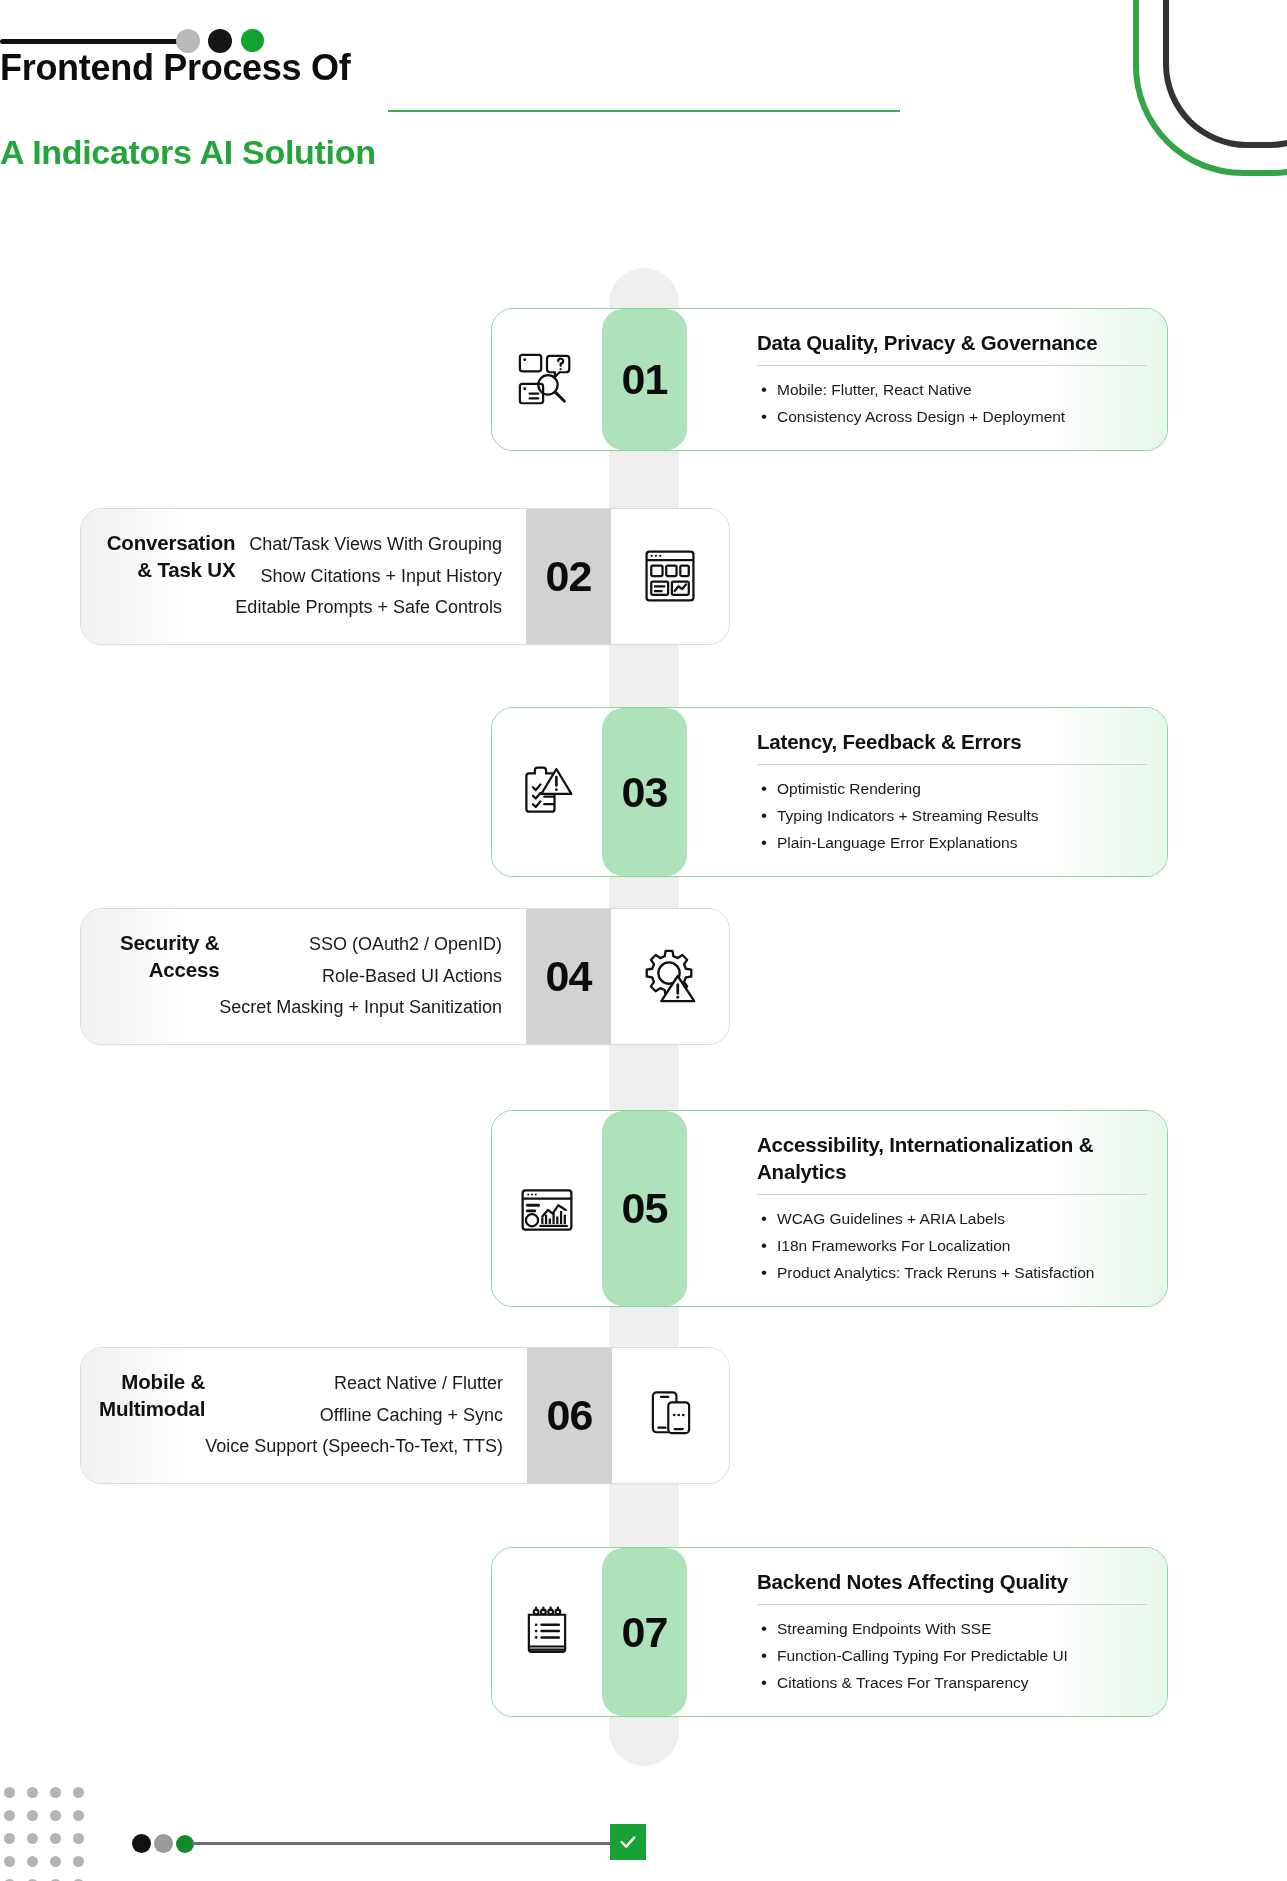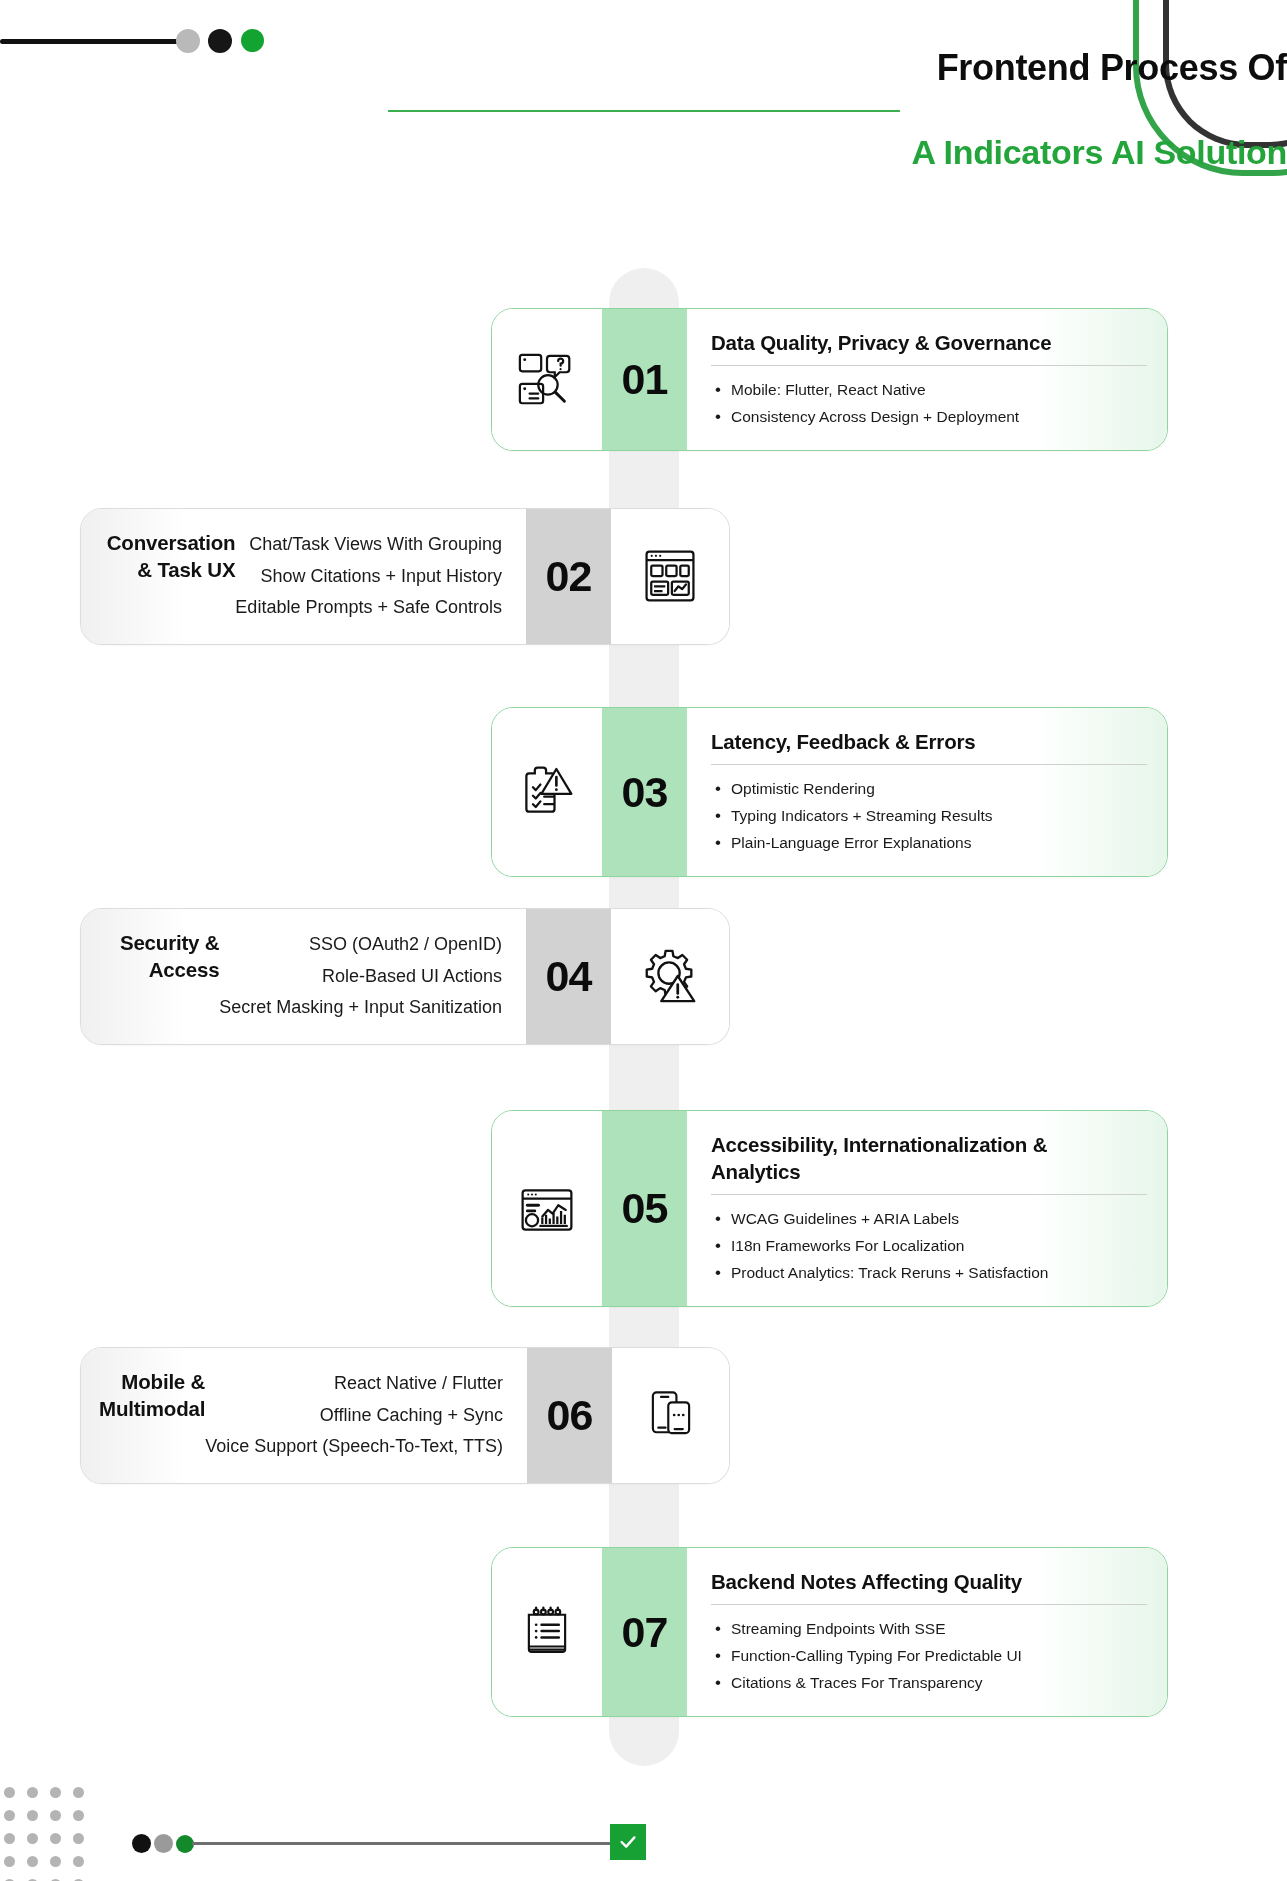--- a/index.html
+++ b/index.html
@@ -51,21 +51,21 @@
     position: absolute; left: 192px; top: 1842px; width: 424px; height: 3px;
     background: #6f6f6f;
   }
   .check-box {
     position: absolute; left: 610px; top: 1824px; width: 36px; height: 36px;
     background: #17a034; display:flex; align-items:center; justify-content:center;
   }
   .check-box svg { width: 22px; height: 22px; }
 
   
-  .header { position: absolute; left: 0; top: 48px; width: 1287px; text-align: right; }
+  .header { position: absolute; left: 0; top: 48px; width: 1287px; text-align: left; }
   .title-main {
     font-size: 36px; font-weight: 700; color: #0d0d0d;
     letter-spacing: -0.3px; line-height: 1.1;
   }
   .title-rule {
     width: 512px; height: 2px; background: #3cae4f; margin: 22px auto 0;
   }
   .title-sub {
     font-size: 34px; font-weight: 700; color: #23a53b;
     letter-spacing: -0.3px; margin-top: 22px; line-height: 1.1;
@@ -92,26 +92,26 @@
     box-shadow: 0 1px 2px rgba(0,0,0,0.03);
   }
   .row.right .icon-cell {
     width: 110px; flex: 0 0 110px;
     display: flex; align-items: center; justify-content: center;
     background: #ffffff;
   }
   .row.right .num-cell {
     width: 85px; flex: 0 0 85px;
     background: #aee2bb;
-    display: flex; align-items: center; justify-content: center;
+    display: flex; align-items: center; justify-content: center; border-radius: 21px;
   }
   .row.right .text-cell {
     flex: 1 1 auto; padding: 20px 18px 20px 24px;
     background: linear-gradient(to right, #ffffff 0%, #ffffff 72%, #e6f6ea 100%);
-    display:flex; flex-direction: column; justify-content: center;
+    display:flex; flex-direction: column; justify-content: center; margin-left: 46px;
   }
 
   
   .row.left { left: 80px; width: 650px; }
   .row.left .card {
     display: flex; width: 100%;
     border: 1.5px solid #dcdcdc;
     border-radius: 22px;
     background: #ffffff;
     overflow: hidden;

